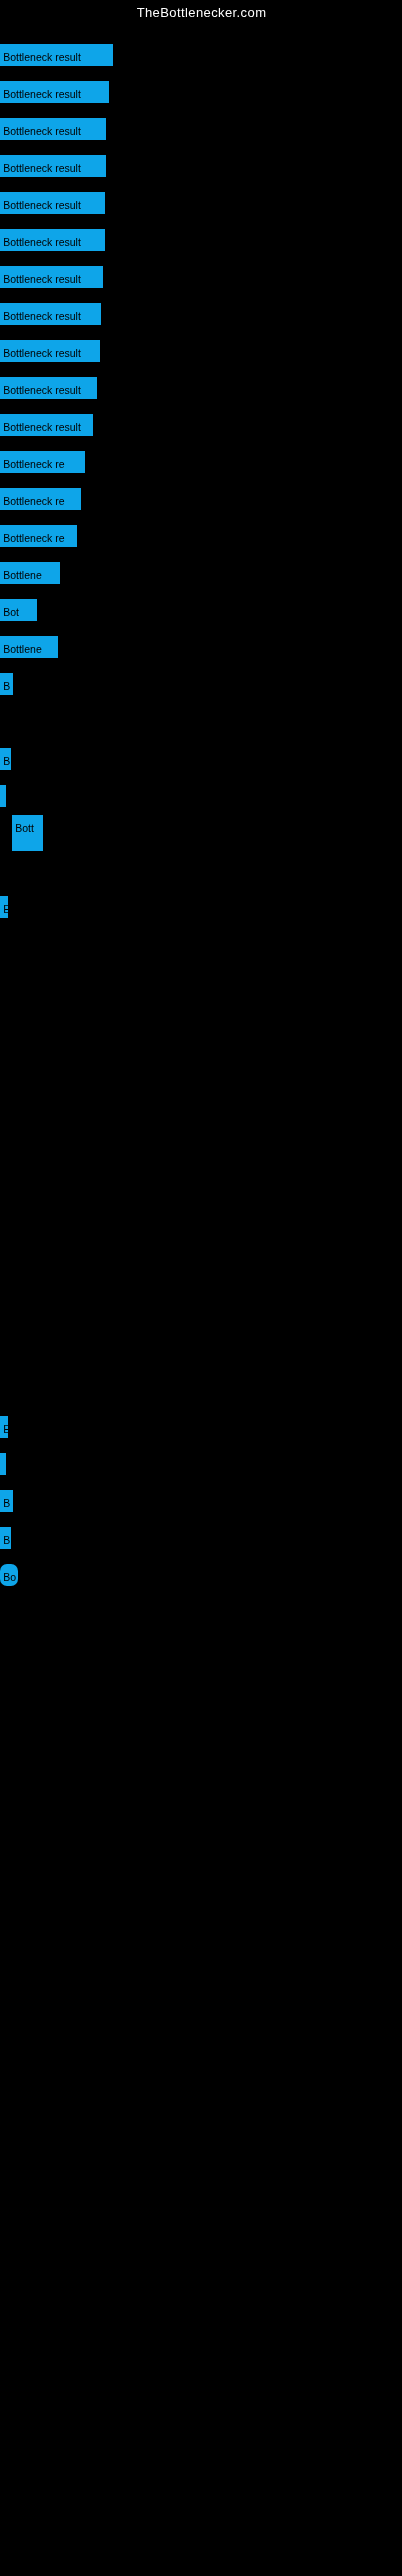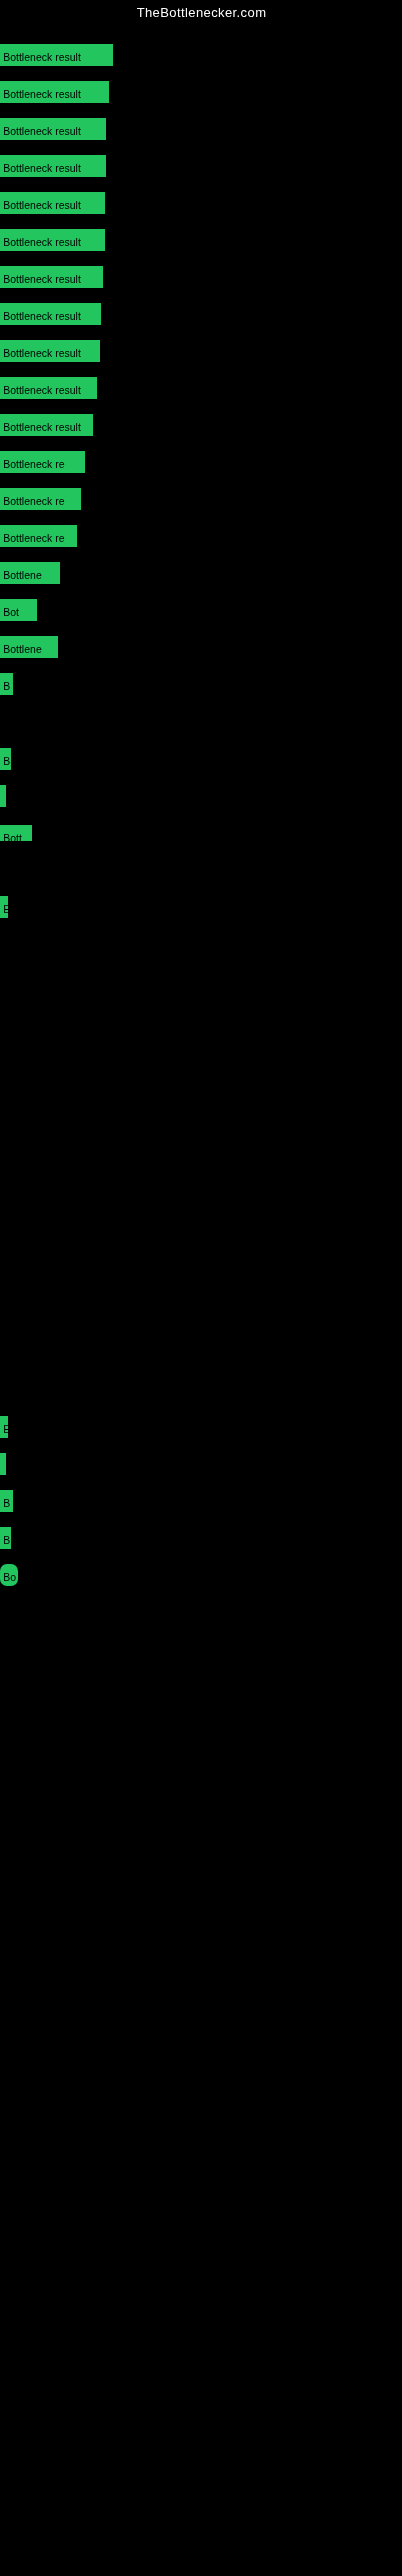--- a/index.html
+++ b/index.html
@@ -17,21 +17,21 @@
       padding: 4.8px 0 3.2px 0;
       letter-spacing: 0.4px;
     }
     .bar-row {
       position: absolute;
       left: 0;
       display: flex;
       align-items: center;
     }
     .bar-label {
-      background-color: #22c55e;
+      background-color: #0ea5e9;
       color: #000;
       font-size: 10.5px;
       font-weight: 500;
       padding: 1.6px 3.2px;
       white-space: nowrap;
       overflow: hidden;
     }
   </style>
 </head>
 <body>
@@ -93,21 +93,21 @@
     <div class="bar-row" style="top: 650px; height: 22.5px; left: 0px; width: 24px;">
       <div class="bar-label" style="width: 13px; height: 22.5px; line-height: 22.5px;">B</div>
     </div>
     <div class="bar-row" style="top: 725px; height: 22.5px; left: 0px; width: 22.5px;">
       <div class="bar-label" style="width: 11.3px; height: 22.5px; line-height: 22.5px;">B</div>
     </div>
     <div class="bar-row" style="top: 762px; height: 22.5px; left: 0px; width: 14.5px;">
       <div class="bar-label" style="width: 4.8px; height: 22.5px; line-height: 22.5px;"></div>
     </div>
     <div class="bar-row" style="top: 799px; height: 22.5px; left: 0px; width: 43px;">
-      <div class="bar-label" style="width: 32px; height: 16px; line-height: 22.5px;">Bott</div>
+      <div class="bar-label" style="width: 32px; height: 36px; line-height: 22.5px; margin-left: 12px;">Bott</div>
     </div>
     <div class="bar-row" style="top: 873px; height: 22.5px; left: 0px; width: 17.7px;">
       <div class="bar-label" style="width: 8px; height: 22.5px; line-height: 22.5px;">E</div>
     </div>
     <div class="bar-row" style="top: 1393px; height: 22.5px; left: 0px; width: 17.7px;">
       <div class="bar-label" style="width: 8px; height: 22.5px; line-height: 22.5px;">E</div>
     </div>
     <div class="bar-row" style="top: 1430px; height: 22.5px; left: 0px; width: 14.5px;">
       <div class="bar-label" style="width: 4.8px; height: 22.5px; line-height: 22.5px;"></div>
     </div>

